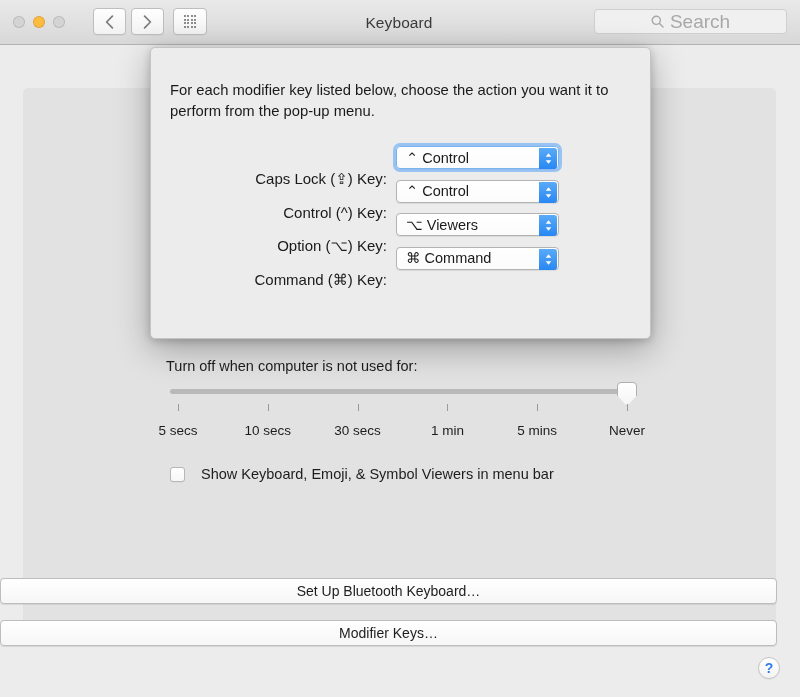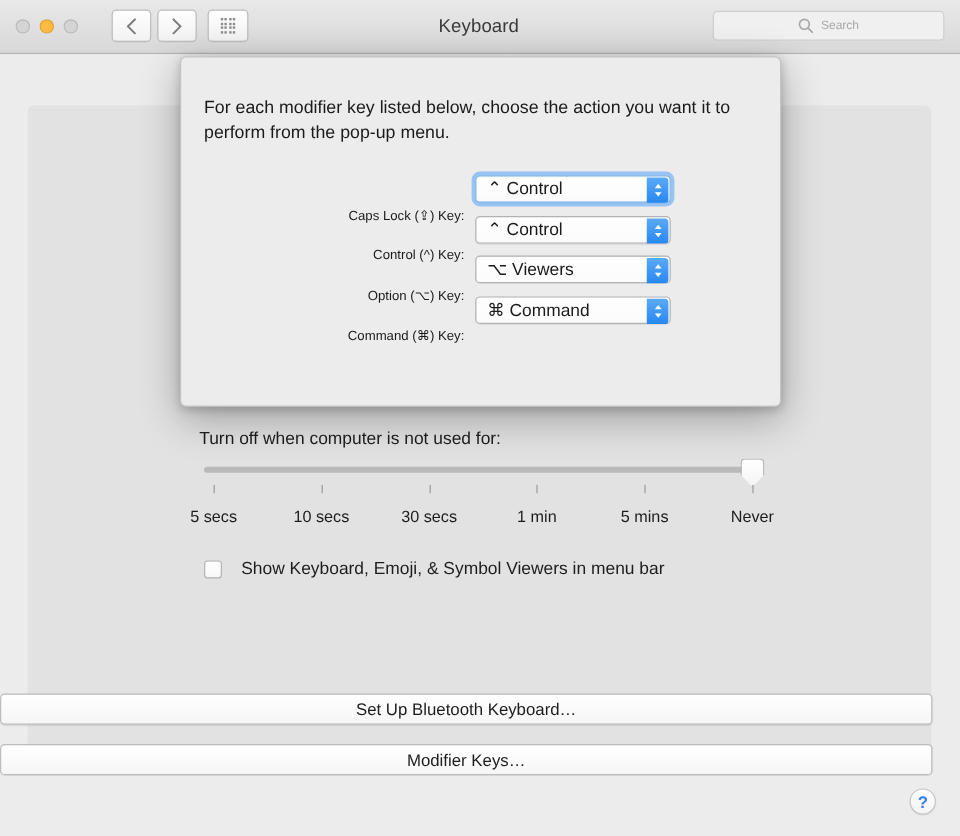--- a/index.html
+++ b/index.html
@@ -87,21 +87,21 @@
     position: absolute;
     top: 9px; right: 13px;
     width: 193px; height: 25px;
     background: #f0f0f0;
     border: 1px solid #cfcfcf;
     border-radius: 4px;
     display: flex; align-items: center; justify-content: center;
     gap: 6px;
   }
   .searchfield .s-icon { display: block; }
-  .searchfield .s-ph { font-size: 10px; color: #a8a8a8; }
+  .searchfield .s-ph { font-size: 19px; color: #a8a8a8; }
 
   
   .panel {
     position: absolute;
     left: 23px; top: 88px;
     width: 753px; height: 550px;
     background: #e2e2e2;
     border-radius: 5px;
   }
 
@@ -231,21 +231,21 @@
     width: 501px;
   }
   .row {
     display: flex; align-items: center;
     height: 33.5px;
   }
   .row-label {
     width: 245px;
     text-align: right;
     padding-right: 9px;
-    font-size: 11px; color: #1a1a1a;
+    font-size: 15px; color: #1a1a1a;
     white-space: nowrap;
     margin-top: 43px;
   }
 
   .popup {
     position: relative;
     width: 163px; height: 23px;
     background: linear-gradient(to bottom, #ffffff 0%, #fbfbfb 100%);
     border: 1px solid #b3b3b3;
     border-radius: 4px;

